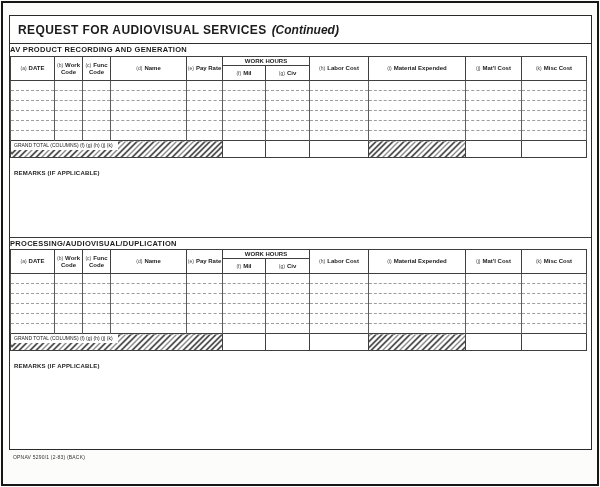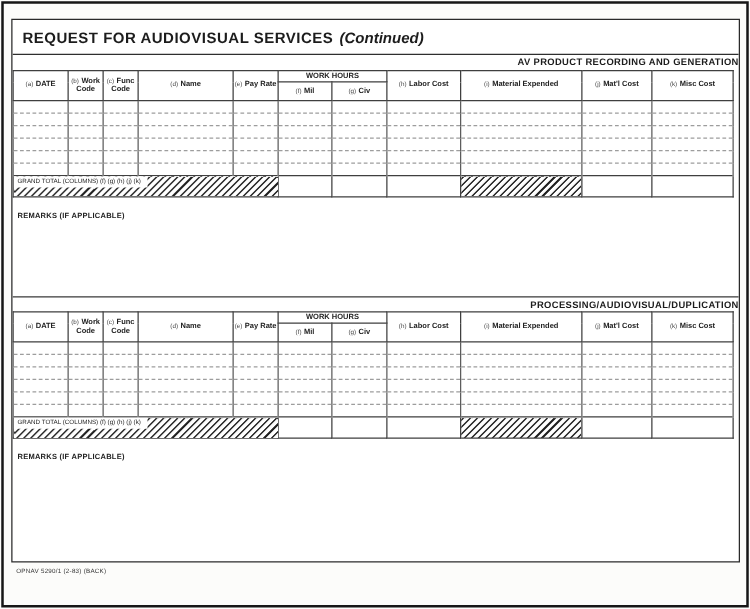--- a/index.html
+++ b/index.html
@@ -21,21 +21,21 @@
     background:#fff;
     overflow:hidden;
   }
   .form-title-row{
     height:27px;border-bottom:1px solid #2e2e2e;
     display:flex;align-items:center;padding-left:8px;gap:5px;
   }
   .form-title{font-size:12px;font-weight:700;letter-spacing:.4px;}
   .form-title-cont{font-size:12px;font-weight:600;font-style:italic;}
   .section-title{
-    text-align:right;font-weight:700;font-size:7.5px;
+    text-align:left;font-weight:700;font-size:7.5px;
     height:12px;line-height:12px;letter-spacing:.3px;
   }
   .section-title.second{border-top:1px solid #3a3a3a;height:11px;line-height:11px;}
   table.grid{
     border-collapse:collapse;table-layout:fixed;width:577px;margin-left:0;
   }
   table.grid th,table.grid td{padding:0;overflow:hidden;}
   table.grid thead th{
     border:1px solid #3f3f3f;
     font-size:6px;font-weight:700;color:#222;

